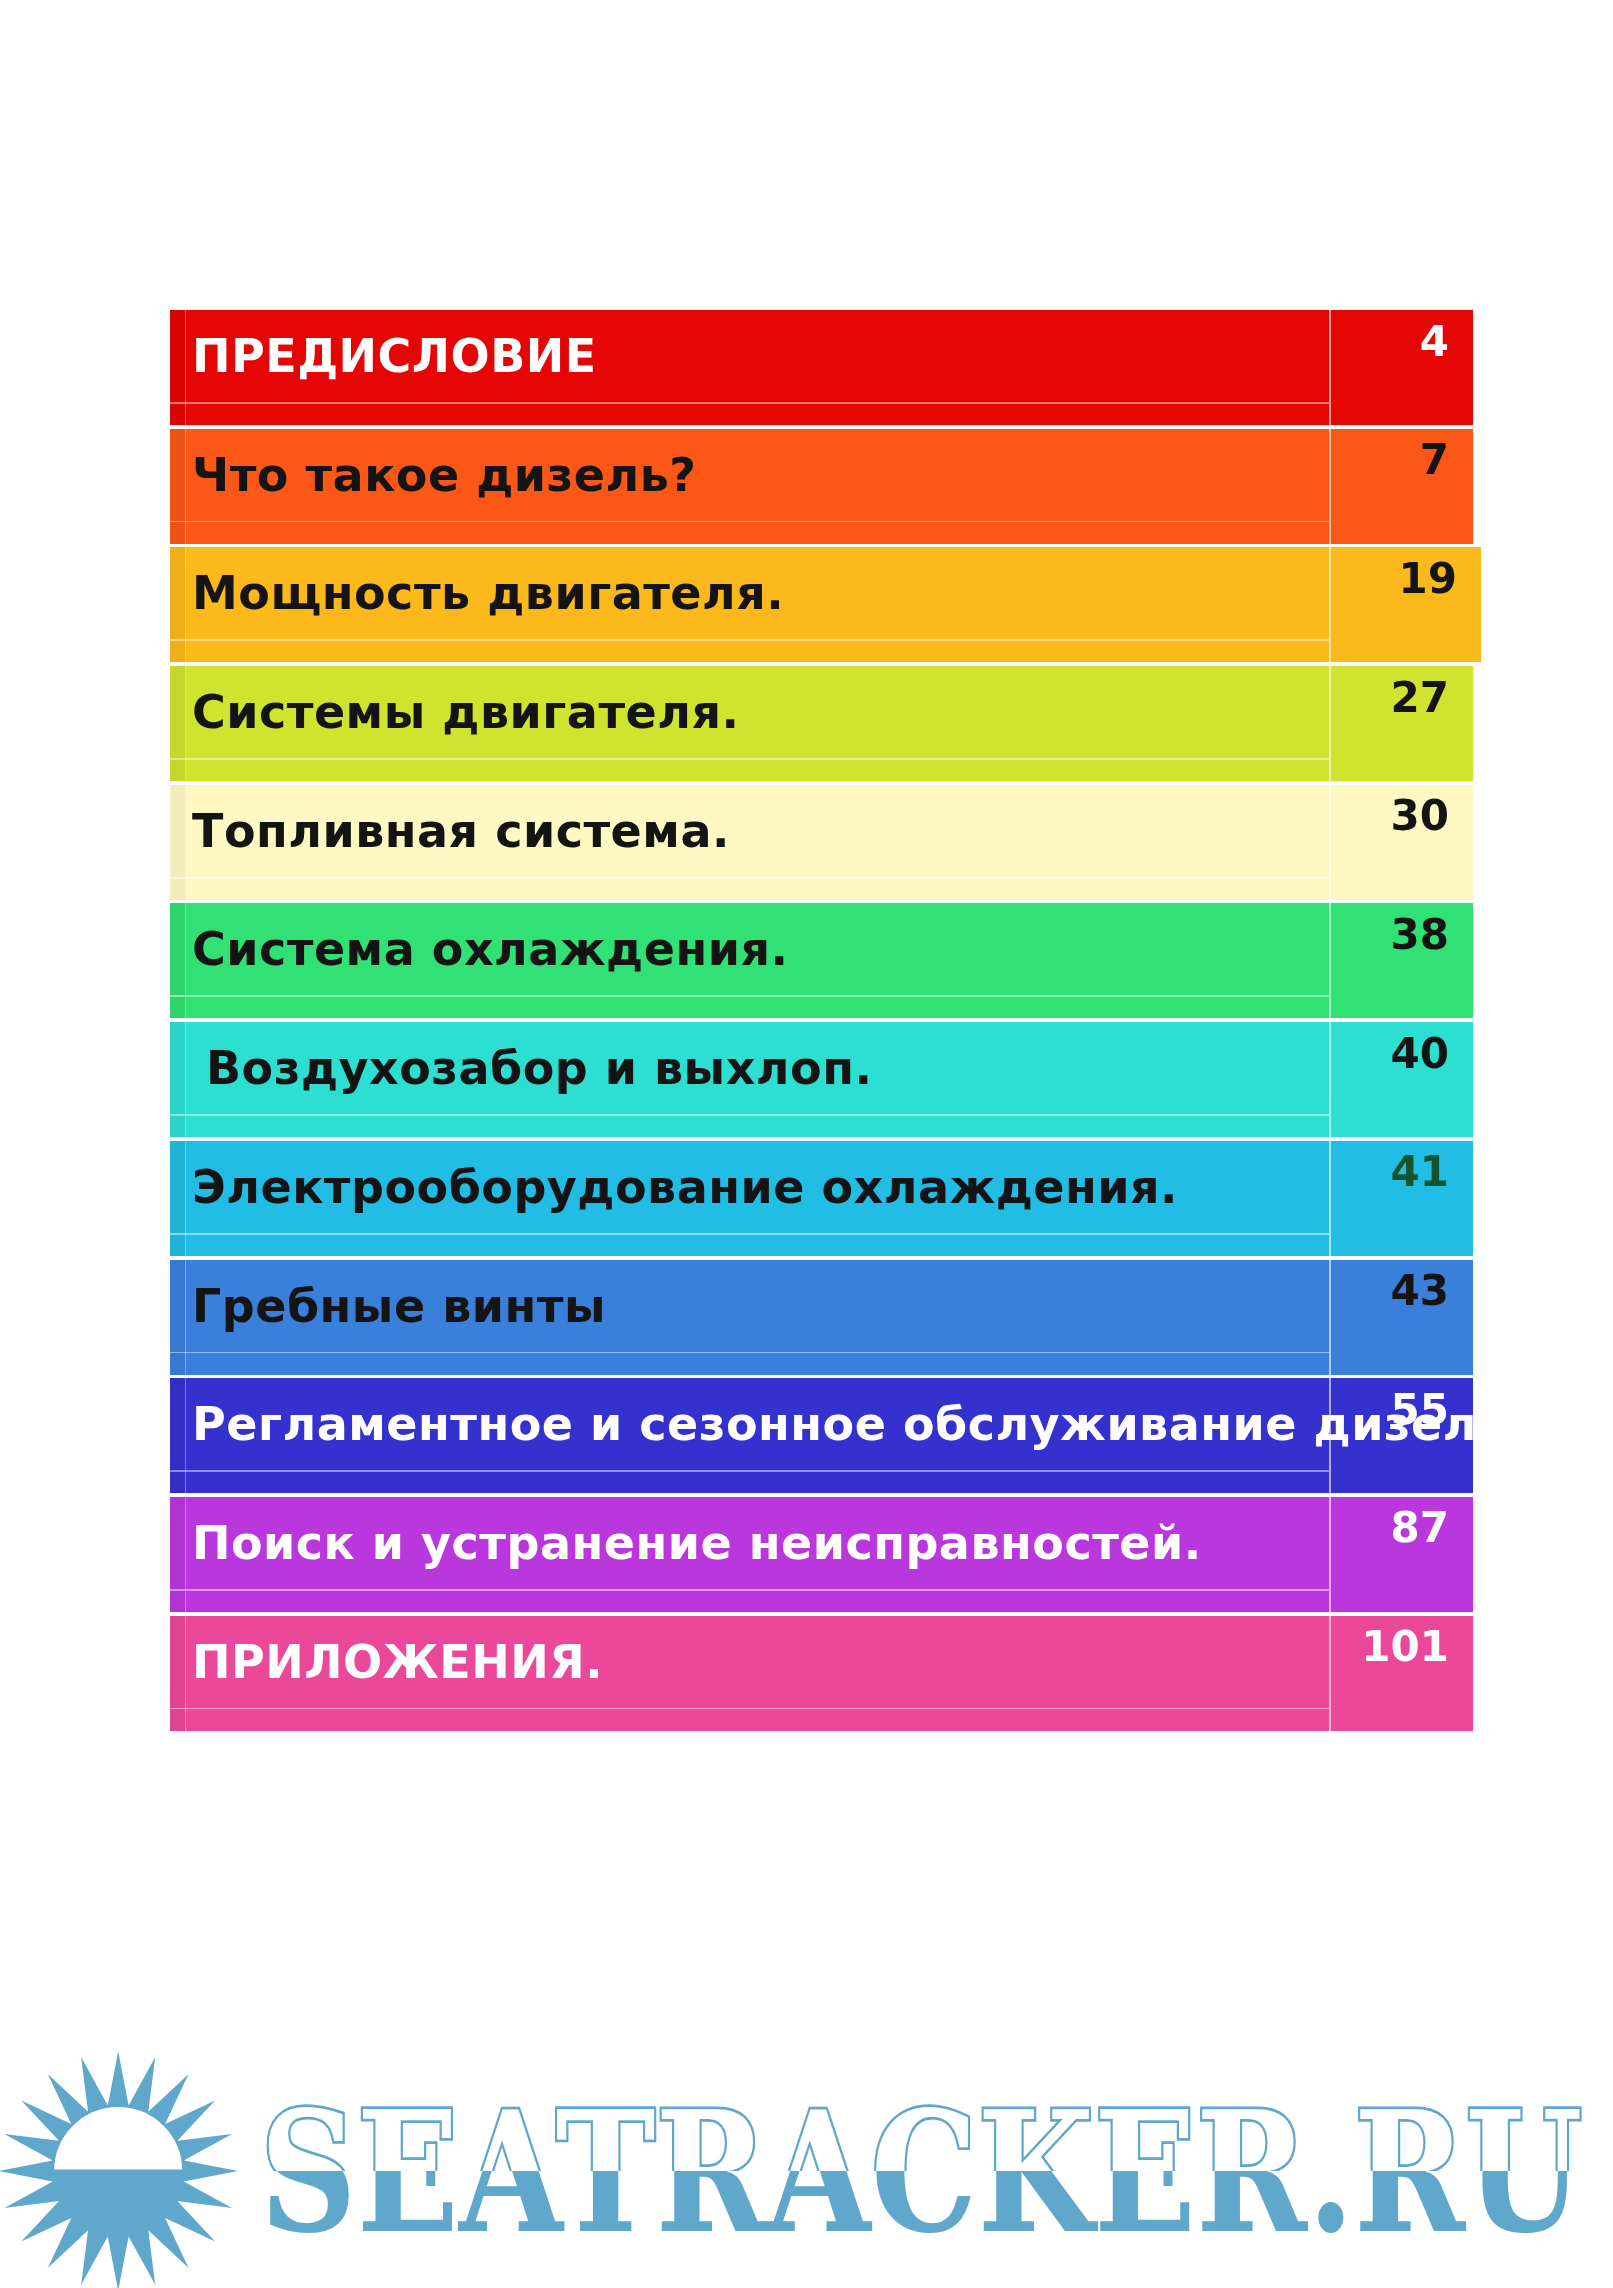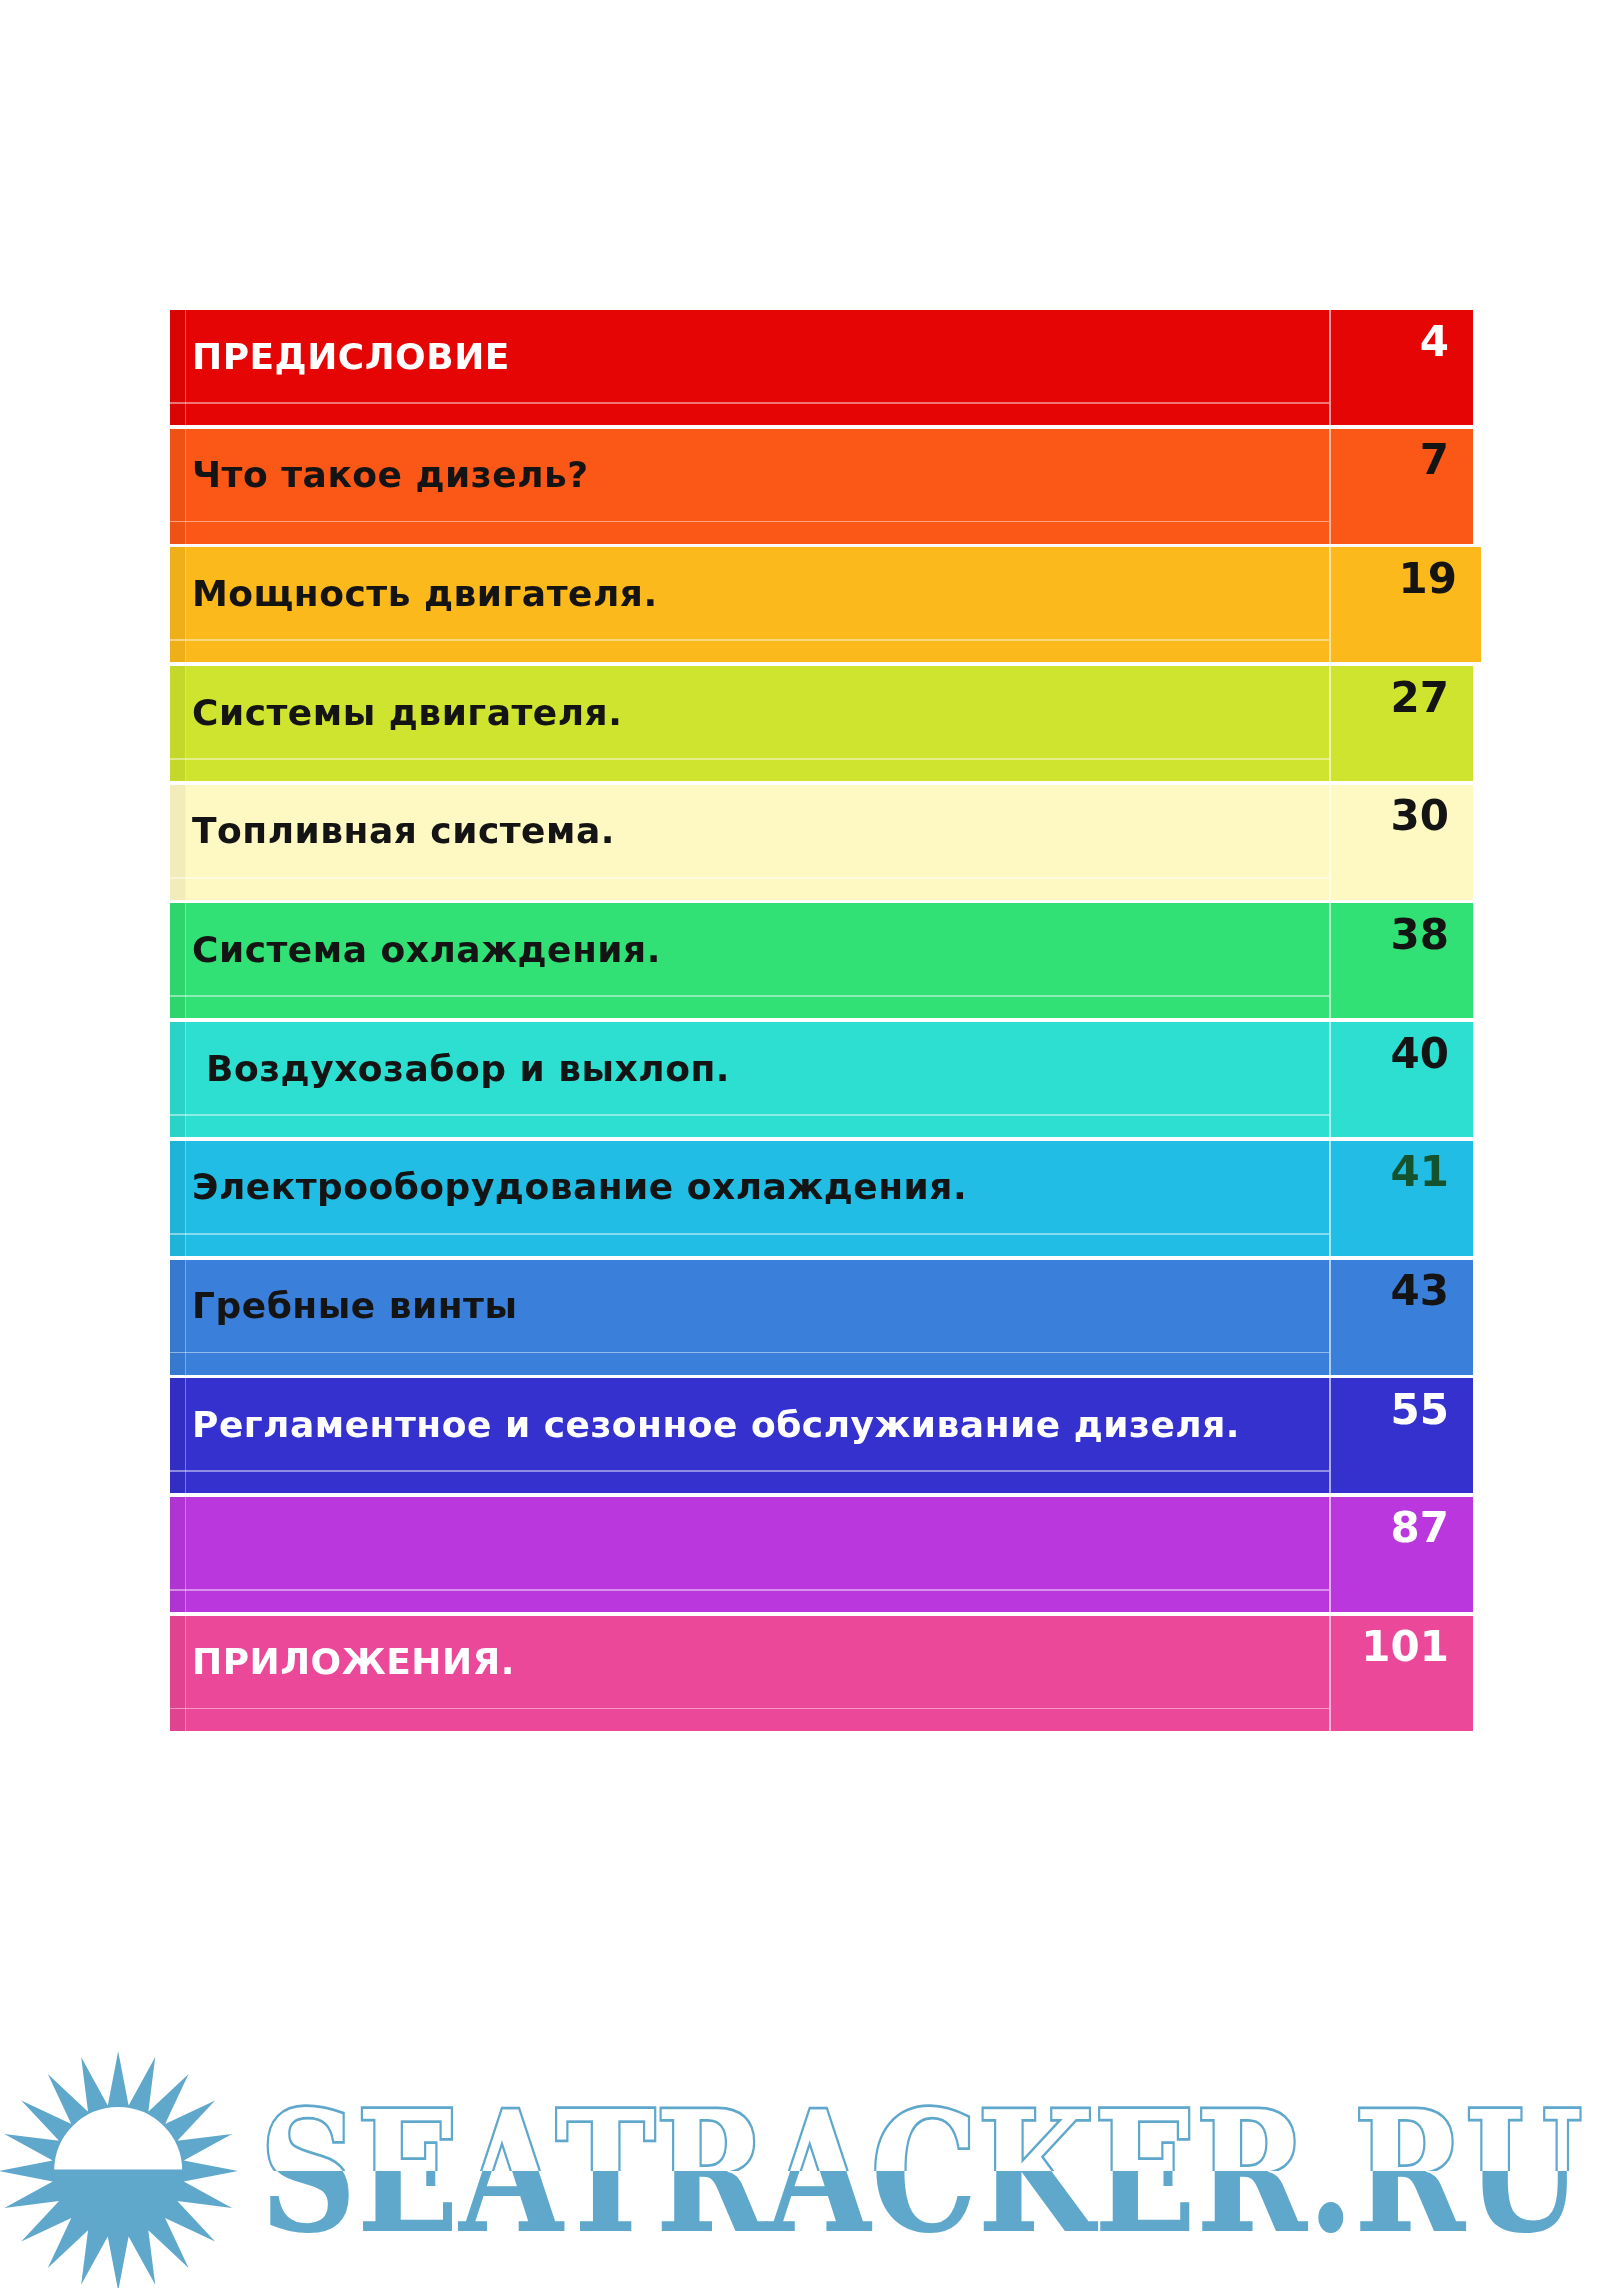--- a/index.html
+++ b/index.html
@@ -22,21 +22,21 @@
     position:absolute;left:0;top:0;bottom:0;width:14.8px;
     background:rgba(0,0,0,0.05);
     border-right:1.4px solid rgba(255,255,255,0.35);
   }
   .row-title-cell{
     position:absolute;left:0;top:0;width:1159px;height:92px;
     display:flex;align-items:center;
   }
   .row-title{
     padding-left:22px;
-    font-size:36px;font-weight:bold;
+    font-size:46px;font-weight:bold;
     letter-spacing:0.5px;
     white-space:nowrap;
   }
   .row-subline{
     position:absolute;left:0;top:92px;width:1159px;height:1.8px;
     background:rgba(255,255,255,0.45);
   }
   .row-sep{
     position:absolute;left:1159px;top:0;bottom:0;width:1.8px;
     background:rgba(255,255,255,0.6);
@@ -158,20 +158,23 @@
       <div class="row-title-cell">
         <span class="row-title" style="color: rgb(255, 255, 255);">Регламентное и сезонное обслуживание дизеля.</span>
       </div>
       <div class="row-subline"></div>
       <div class="row-sep"></div>
       <div class="row-num" style="color: rgb(255, 255, 255);">55</div>
     </div>
 
     <div class="row" style="background: rgb(185, 55, 221);">
       <div class="row-accent"></div>
+      <div class="row-title-cell">
+        <span class="row-title" style="color: rgb(255, 255, 255);">Поиск и устранение неисправностей.</span>
+      </div>
       <div class="row-subline"></div>
       <div class="row-sep"></div>
       <div class="row-num" style="color: rgb(255, 255, 255);">87</div>
     </div>
 
     <div class="row" style="background: #ec4899;">
       <div class="row-accent"></div>
       <div class="row-title-cell">
         <span class="row-title" style="color: rgb(255, 255, 255);">ПРИЛОЖЕНИЯ.</span>
       </div>

